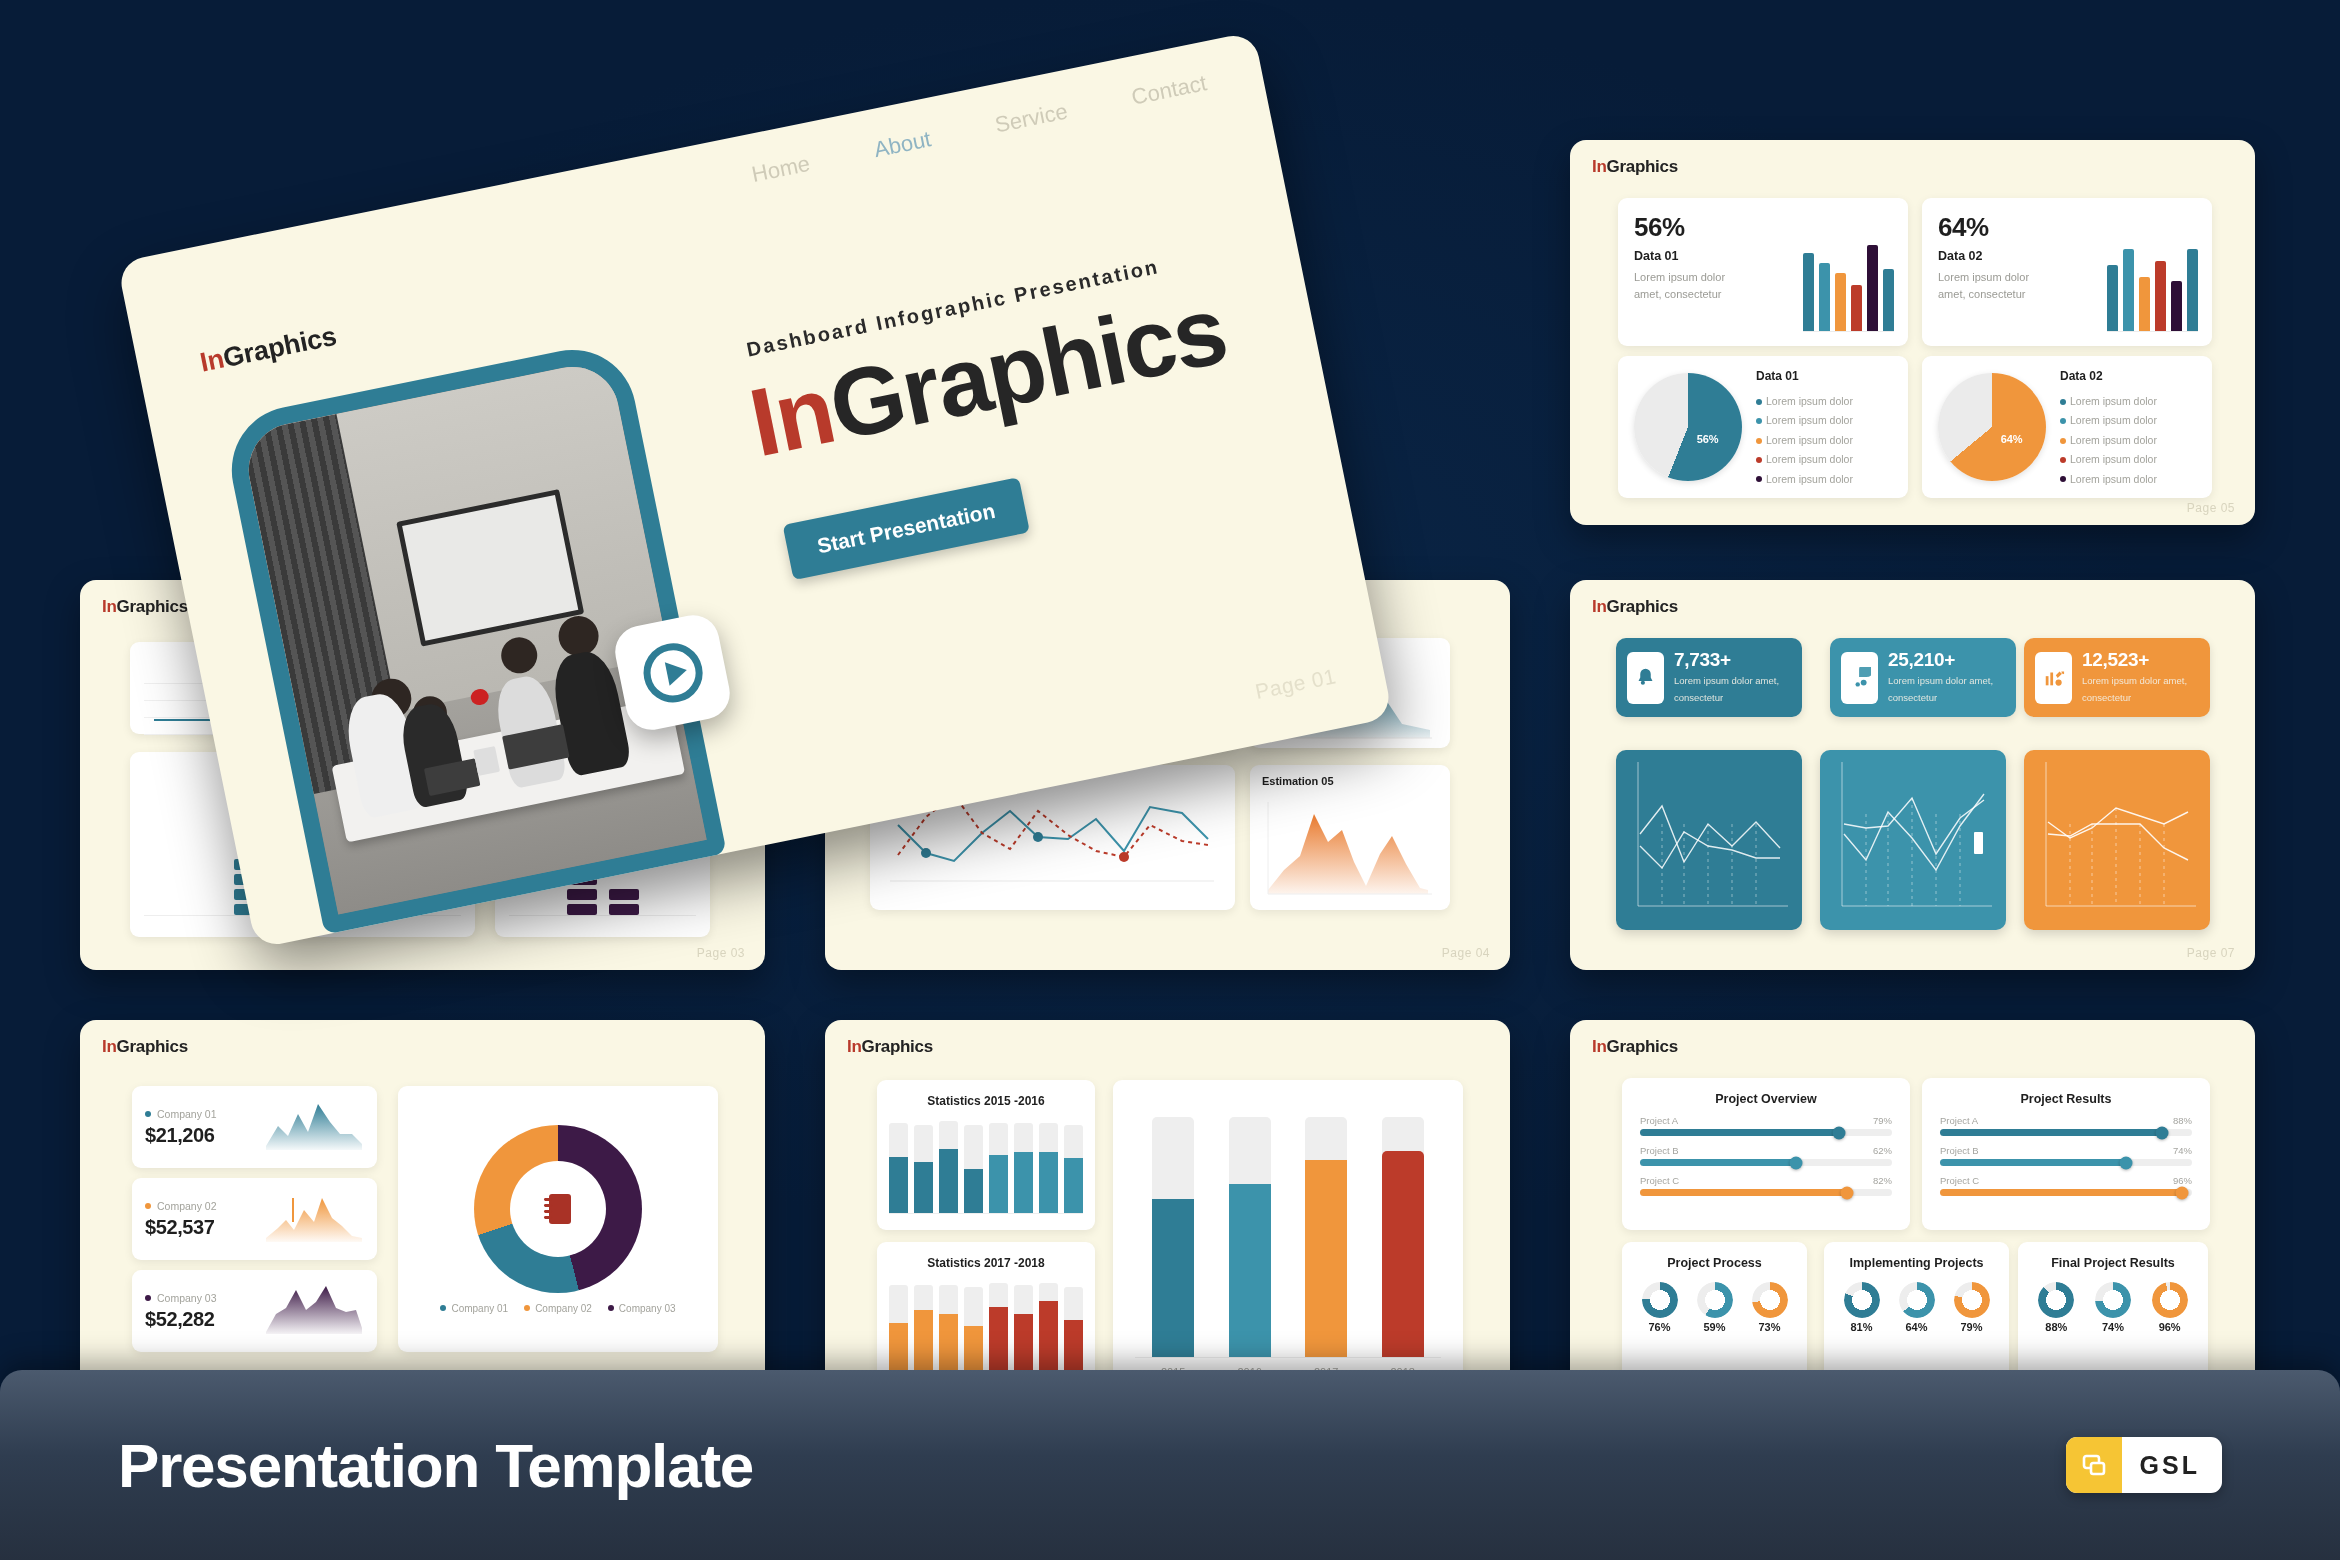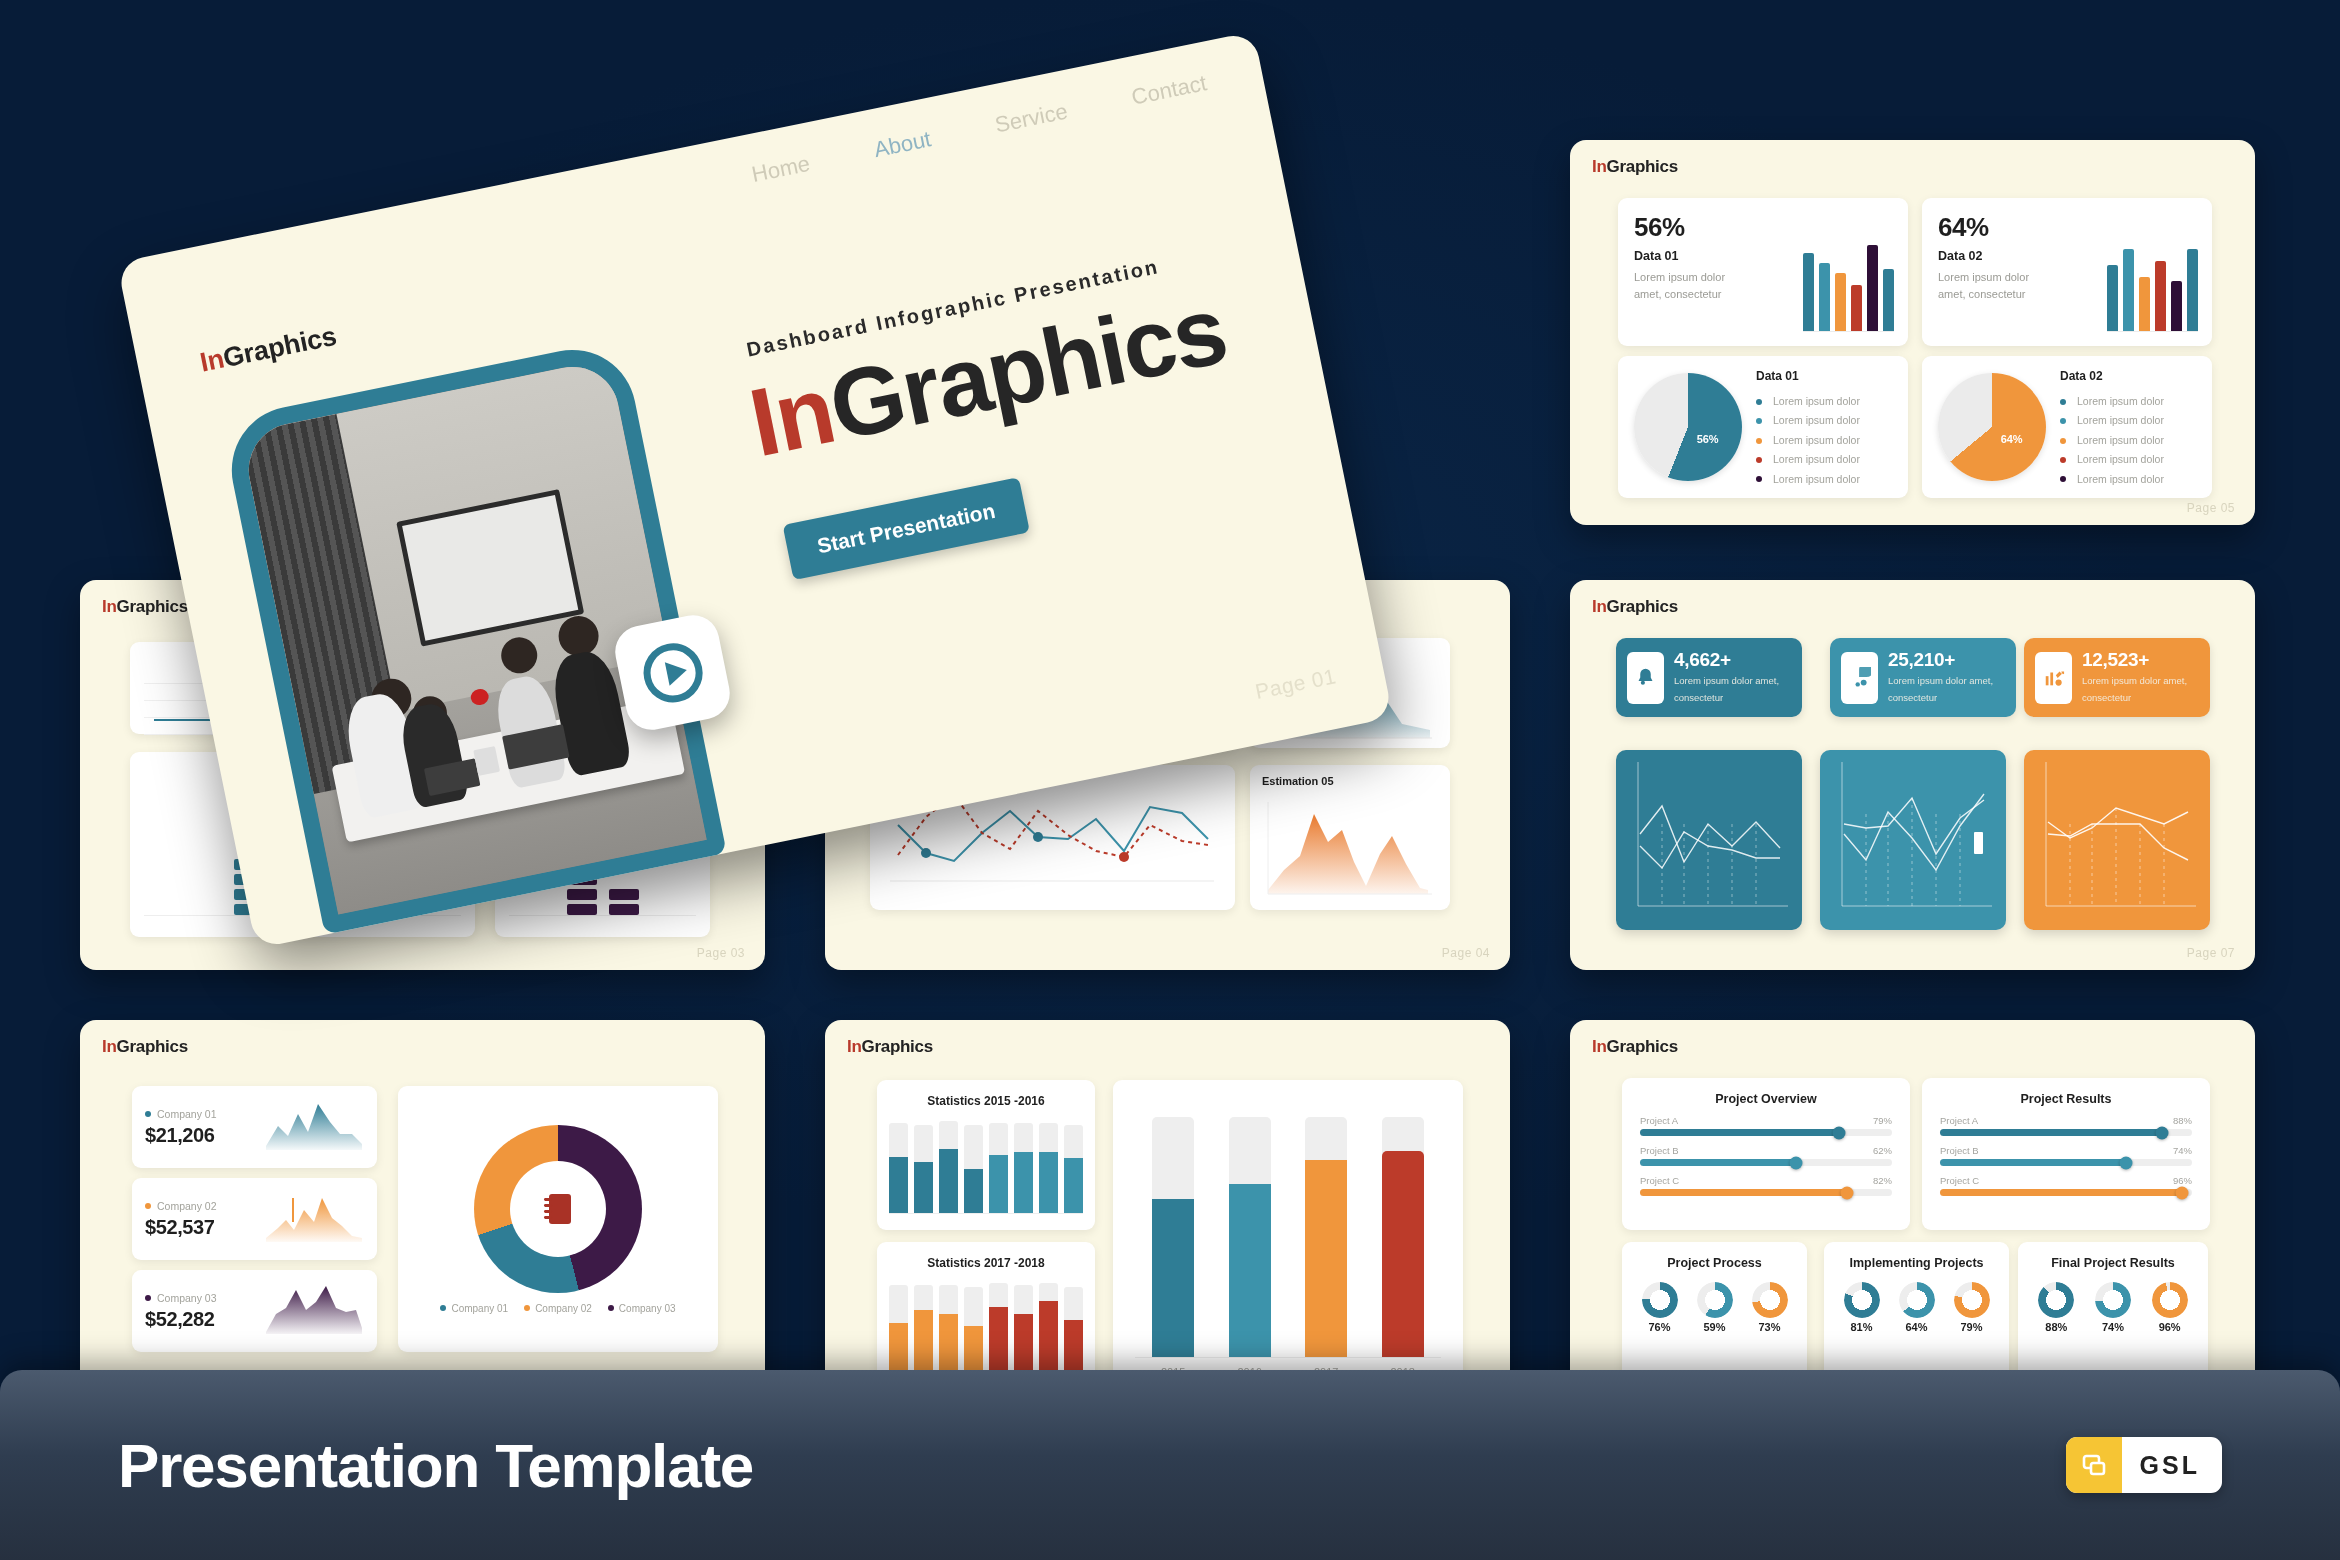--- a/index.html
+++ b/index.html
@@ -42,21 +42,21 @@
   .minibars { position:absolute; right:14px; bottom:14px; display:flex; align-items:flex-end; gap:5px;
               border-bottom:1px solid #ececec; padding-bottom:0; height:90px; }
   .minibars i { display:block; width:11px; border-radius:2px 2px 0 0; }
   .pie-wrap { position:relative; width:108px; height:108px; }
   .pie { width:100%; height:100%; border-radius:50%;
          box-shadow:0 2px 6px rgba(0,0,0,.12); position:relative; }
   .pie .plabel { position:absolute; color:#fff; font-size:11px; font-weight:700;
                  left:58%; top:56%; }
   .legend { font-size:10.5px; color:#a3a39c; line-height:1.85; }
   .legend .ttl { font-size:12px; font-weight:700; color:#1f1f1f; margin-bottom:5px; }
-  .legend .row { display:flex; align-items:center; gap:11px; }
+  .legend .row { display:flex; align-items:center; gap:4px; }
   .dot { width:6px; height:6px; border-radius:50%; flex:0 0 auto; }
 
   
   #slide-kpi { left:1570px; top:580px; width:685px; height:390px; }
   .kpi { border-radius:10px; padding:11px; display:flex; gap:10px; align-items:center;
          box-shadow:0 3px 9px rgba(0,0,0,.12); }
   .kpi .ico { width:37px; height:52px; background:#fff; border-radius:6px;
               display:flex; align-items:center; justify-content:center; flex:0 0 auto; }
   .kpi .num { font-size:19px; font-weight:700; color:#fff; letter-spacing:-.3px; }
   .kpi .sub { font-size:9.5px; color:#f3f0e6; line-height:1.75; margin-top:2px; opacity:.9; }
@@ -382,21 +382,21 @@
     <div class="logo"><span class="in">In</span><span>Graphics</span></div>
 
     <div class="kpi" style="left:46px; top:58px; width:186px; position:absolute; background:#2F7D95;">
       <div class="ico">
         <svg width="21" height="21" viewBox="0 0 24 24" fill="#2F7D95">
             <path d="M12 2a6 6 0 0 0-6 6v4l-2 4h16l-2-4V8a6 6 0 0 0-6-6z"></path>
             <circle cx="9" cy="18" r="2.4"></circle>
           </svg>
       </div>
       <div>
-        <div class="num">4,662+</div>
+        <div class="num">7,733+</div>
         <div class="sub">Lorem ipsum dolor amet, consectetur</div>
       </div>
     </div>
     <div class="kpi" style="left:260px; top:58px; width:186px; position:absolute; background:#3C93AB;">
       <div class="ico">
         <svg width="22" height="22" viewBox="0 0 24 24" fill="#3C93AB">
             <path d="M11 3v8h8a8 8 0 1 0-8-8z" opacity=".9"></path>
             <circle cx="16" cy="17" r="3.2"></circle>
             <circle cx="9.5" cy="19" r="2.4"></circle>
           </svg>

